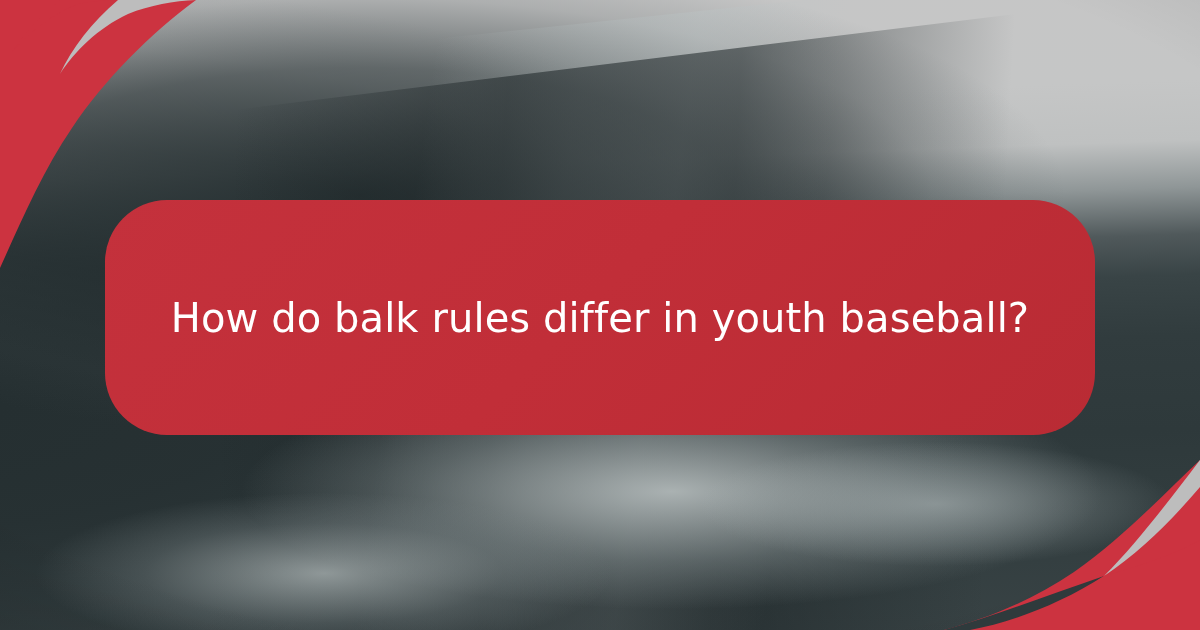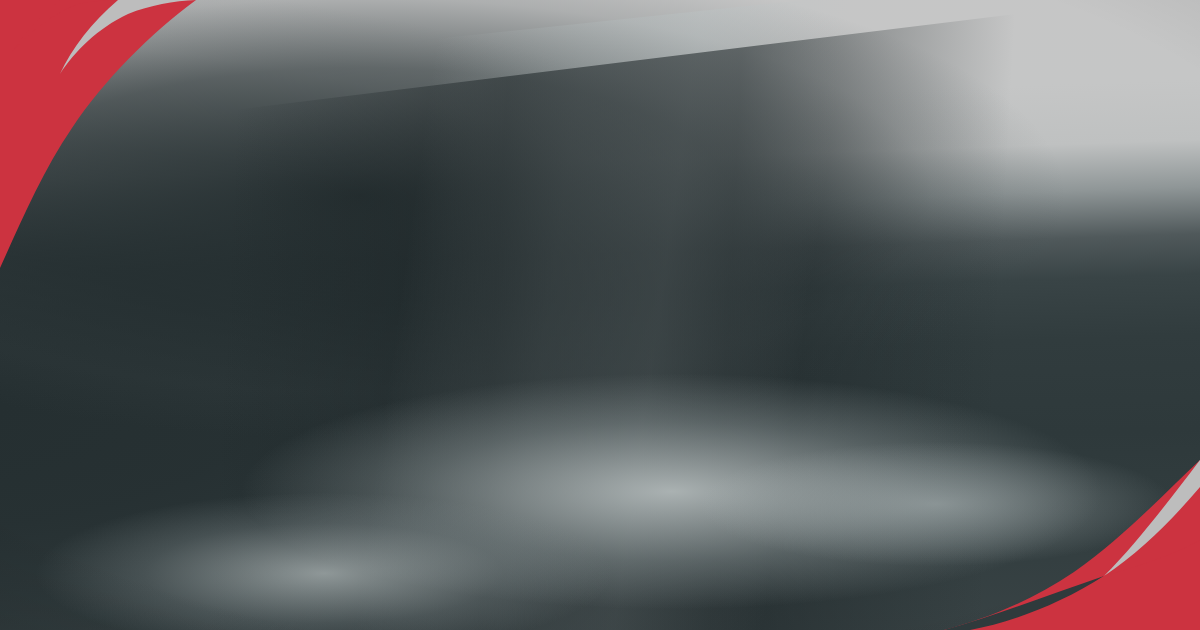--- a/index.html
+++ b/index.html
@@ -151,14 +151,17 @@
 
     <path fill="#CC3340" d="M 1200,630 L 1200,460 C 1160,498 1120,540 1074,572 C 1030,602 982,620 944,630 Z"></path>
 
     <path fill="#BDBDBD" d="M 1200,460 L 1200,487 C 1172,520 1140,552 1104,576 C 1136,544 1168,502 1200,460 Z"></path>
 
     <path fill="#2F3A3C" d="M 1104,576 C 1068,601 1026,620 988,630 L 944,630 C 994,616 1046,596 1104,576 Z"></path>
 
     <path fill="#CC3340" d="M 1104,576 C 1060,604 1012,622 970,630 L 1200,630 L 1200,540 C 1172,556 1138,566 1104,576 Z"></path>
   </svg>
 
+  <div class="card">
+    <div class="card-title">How do balk rules differ in youth baseball?</div>
+  </div>
 
 </div>
 
 </body></html>

